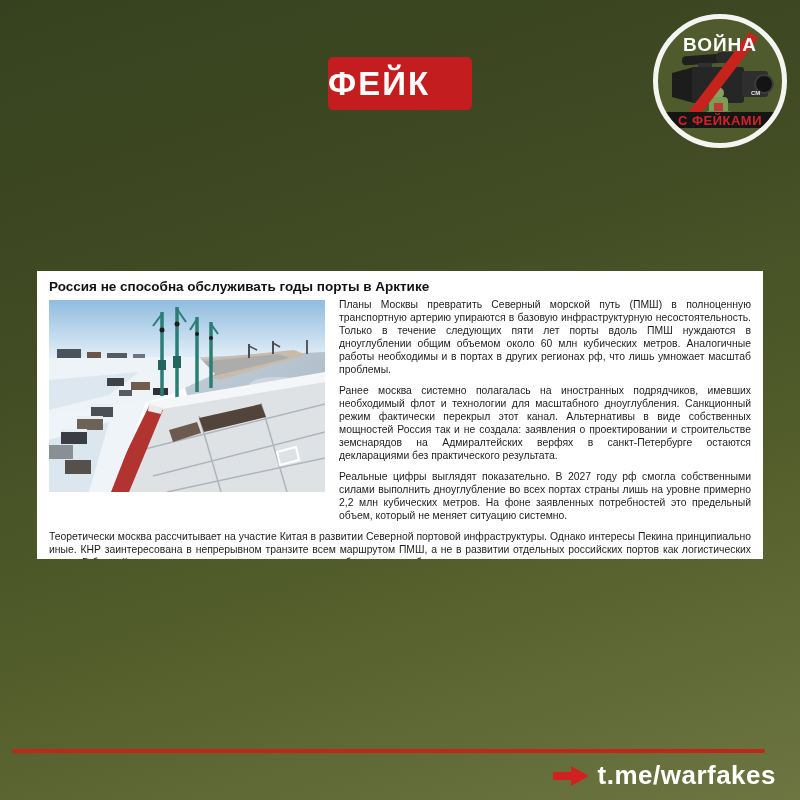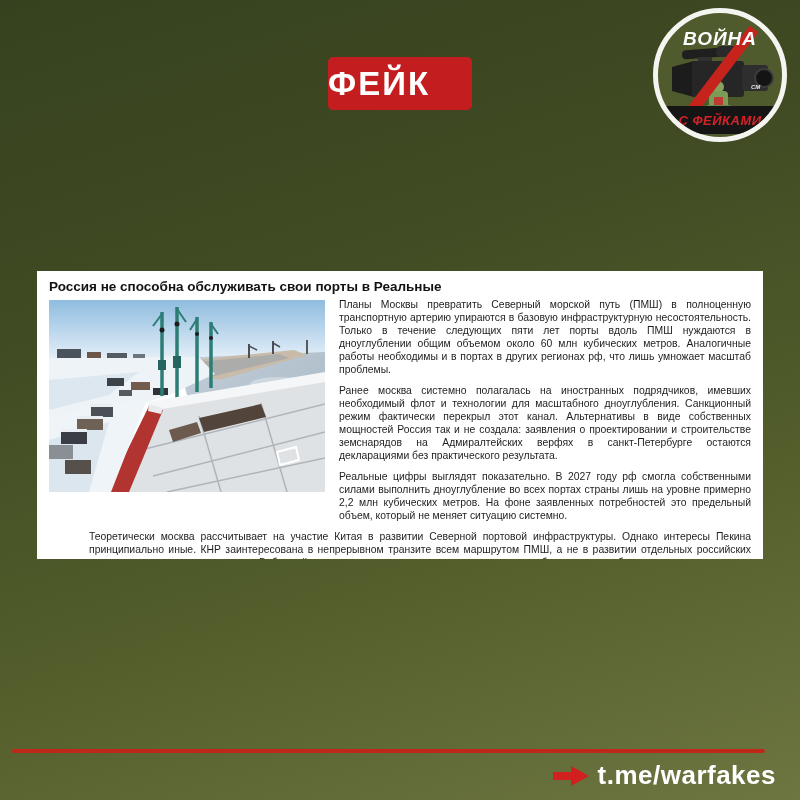--- a/index.html
+++ b/index.html
@@ -9,47 +9,47 @@
     font-family:"Liberation Sans", sans-serif;
   }
   
   .fake-badge{
     position:absolute;left:328px;top:57px;width:144px;height:53px;
     background:#c41d1f;border-radius:5px;display:flex;align-items:center;justify-content:flex-start;
     color:#ffffff;font-weight:bold;font-size:33px;letter-spacing:2px;
   }
   
   .logo{
-    position:absolute;left:653px;top:8px;width:134px;height:134px;border-radius:50%;
-    background:#4f5a2d;border:5px solid #f4f4f1;box-sizing:border-box;overflow:hidden;font-style:italic;
+    position:absolute;left:653px;top:14px;width:134px;height:134px;border-radius:50%;
+    background:#4f5a2d;border:5px solid #f4f4f1;box-sizing:border-box;overflow:hidden;
   }
   .logo-top-text{
     position:absolute;top:15px;left:0;width:100%;text-align:center;
     color:#fdfdfd;font-weight:bold;font-size:19px;letter-spacing:1px;
   }
   .logo-art{position:absolute;left:0;top:0;width:124px;height:124px;}
   .logo-band{
-    position:absolute;left:-6px;top:93px;width:136px;height:28px;background:#151515;
-    display:flex;align-items:center;justify-content:center;
+    position:absolute;left:-6px;top:93px;width:136px;height:16px;background:#151515;
+    display:flex;align-items:flex-end;justify-content:center;
   }
   .logo-band-text{color:#d3242a;font-weight:bold;font-size:13px;letter-spacing:0.5px;}
   
   .card{
     position:absolute;left:37px;top:271px;width:726px;height:288px;
     background:#ffffff;box-sizing:border-box;padding:8px 12px;overflow:hidden;
   }
   .card h1{
     margin:0 0 3px 0;font-size:13.5px;line-height:16px;color:#121212;font-weight:bold;
   }
   .card .date{margin:0 0 7px 0;font-size:8.5px;color:#8e8e8e;font-weight:bold;}
   .photo{
     float:left;width:276px;height:192px;margin:2px 14px 26px 0;display:block;
   }
   .article-body p{
-    margin:0 0 8px 0;font-size:10.4px;line-height:13px;text-align:justify;color:#1d1d1d;padding-left:40px;
+    margin:0 0 8px 0;font-size:10.4px;line-height:13px;text-align:justify;color:#1d1d1d;
   }
   
   .footer-line{
     position:absolute;left:12px;top:749px;width:753px;height:4px;background:#bf2718;border-radius:2px;
   }
   .footer-link{
     position:absolute;right:24px;top:760px;display:flex;align-items:center;gap:9px;cursor:pointer;
   }
   .footer-link .arrow{display:block;width:36px;height:24px;}
   .footer-link .handle{color:#ffffff;font-weight:bold;font-size:26px;letter-spacing:0.5px;}
@@ -85,21 +85,21 @@
 
       <line x1="96" y1="16" x2="32" y2="100" stroke="#c6231d" stroke-width="11"></line>
     </svg>
     <div class="logo-top-text">ВОЙНА</div>
     <div class="logo-band">
       <span class="logo-band-text">С ФЕЙКАМИ</span>
     </div>
   </div>
 
   <div class="card">
-    <h1>Россия не способна обслуживать свои порты в Реальные</h1>
+    <h1>Россия не способна обслуживать годы порты в Арктике</h1>
 
     <div class="article-body">
 
       <svg class="photo" viewBox="0 0 276 192" preserveAspectRatio="none">
         <defs>
           <linearGradient id="sky" x1="0" y1="0" x2="0" y2="1">
             <stop offset="0" stop-color="#8fbcdf"></stop>
             <stop offset="1" stop-color="#e9f2fa"></stop>
           </linearGradient>
           <linearGradient id="ice" x1="0" y1="0" x2="1" y2="1">

